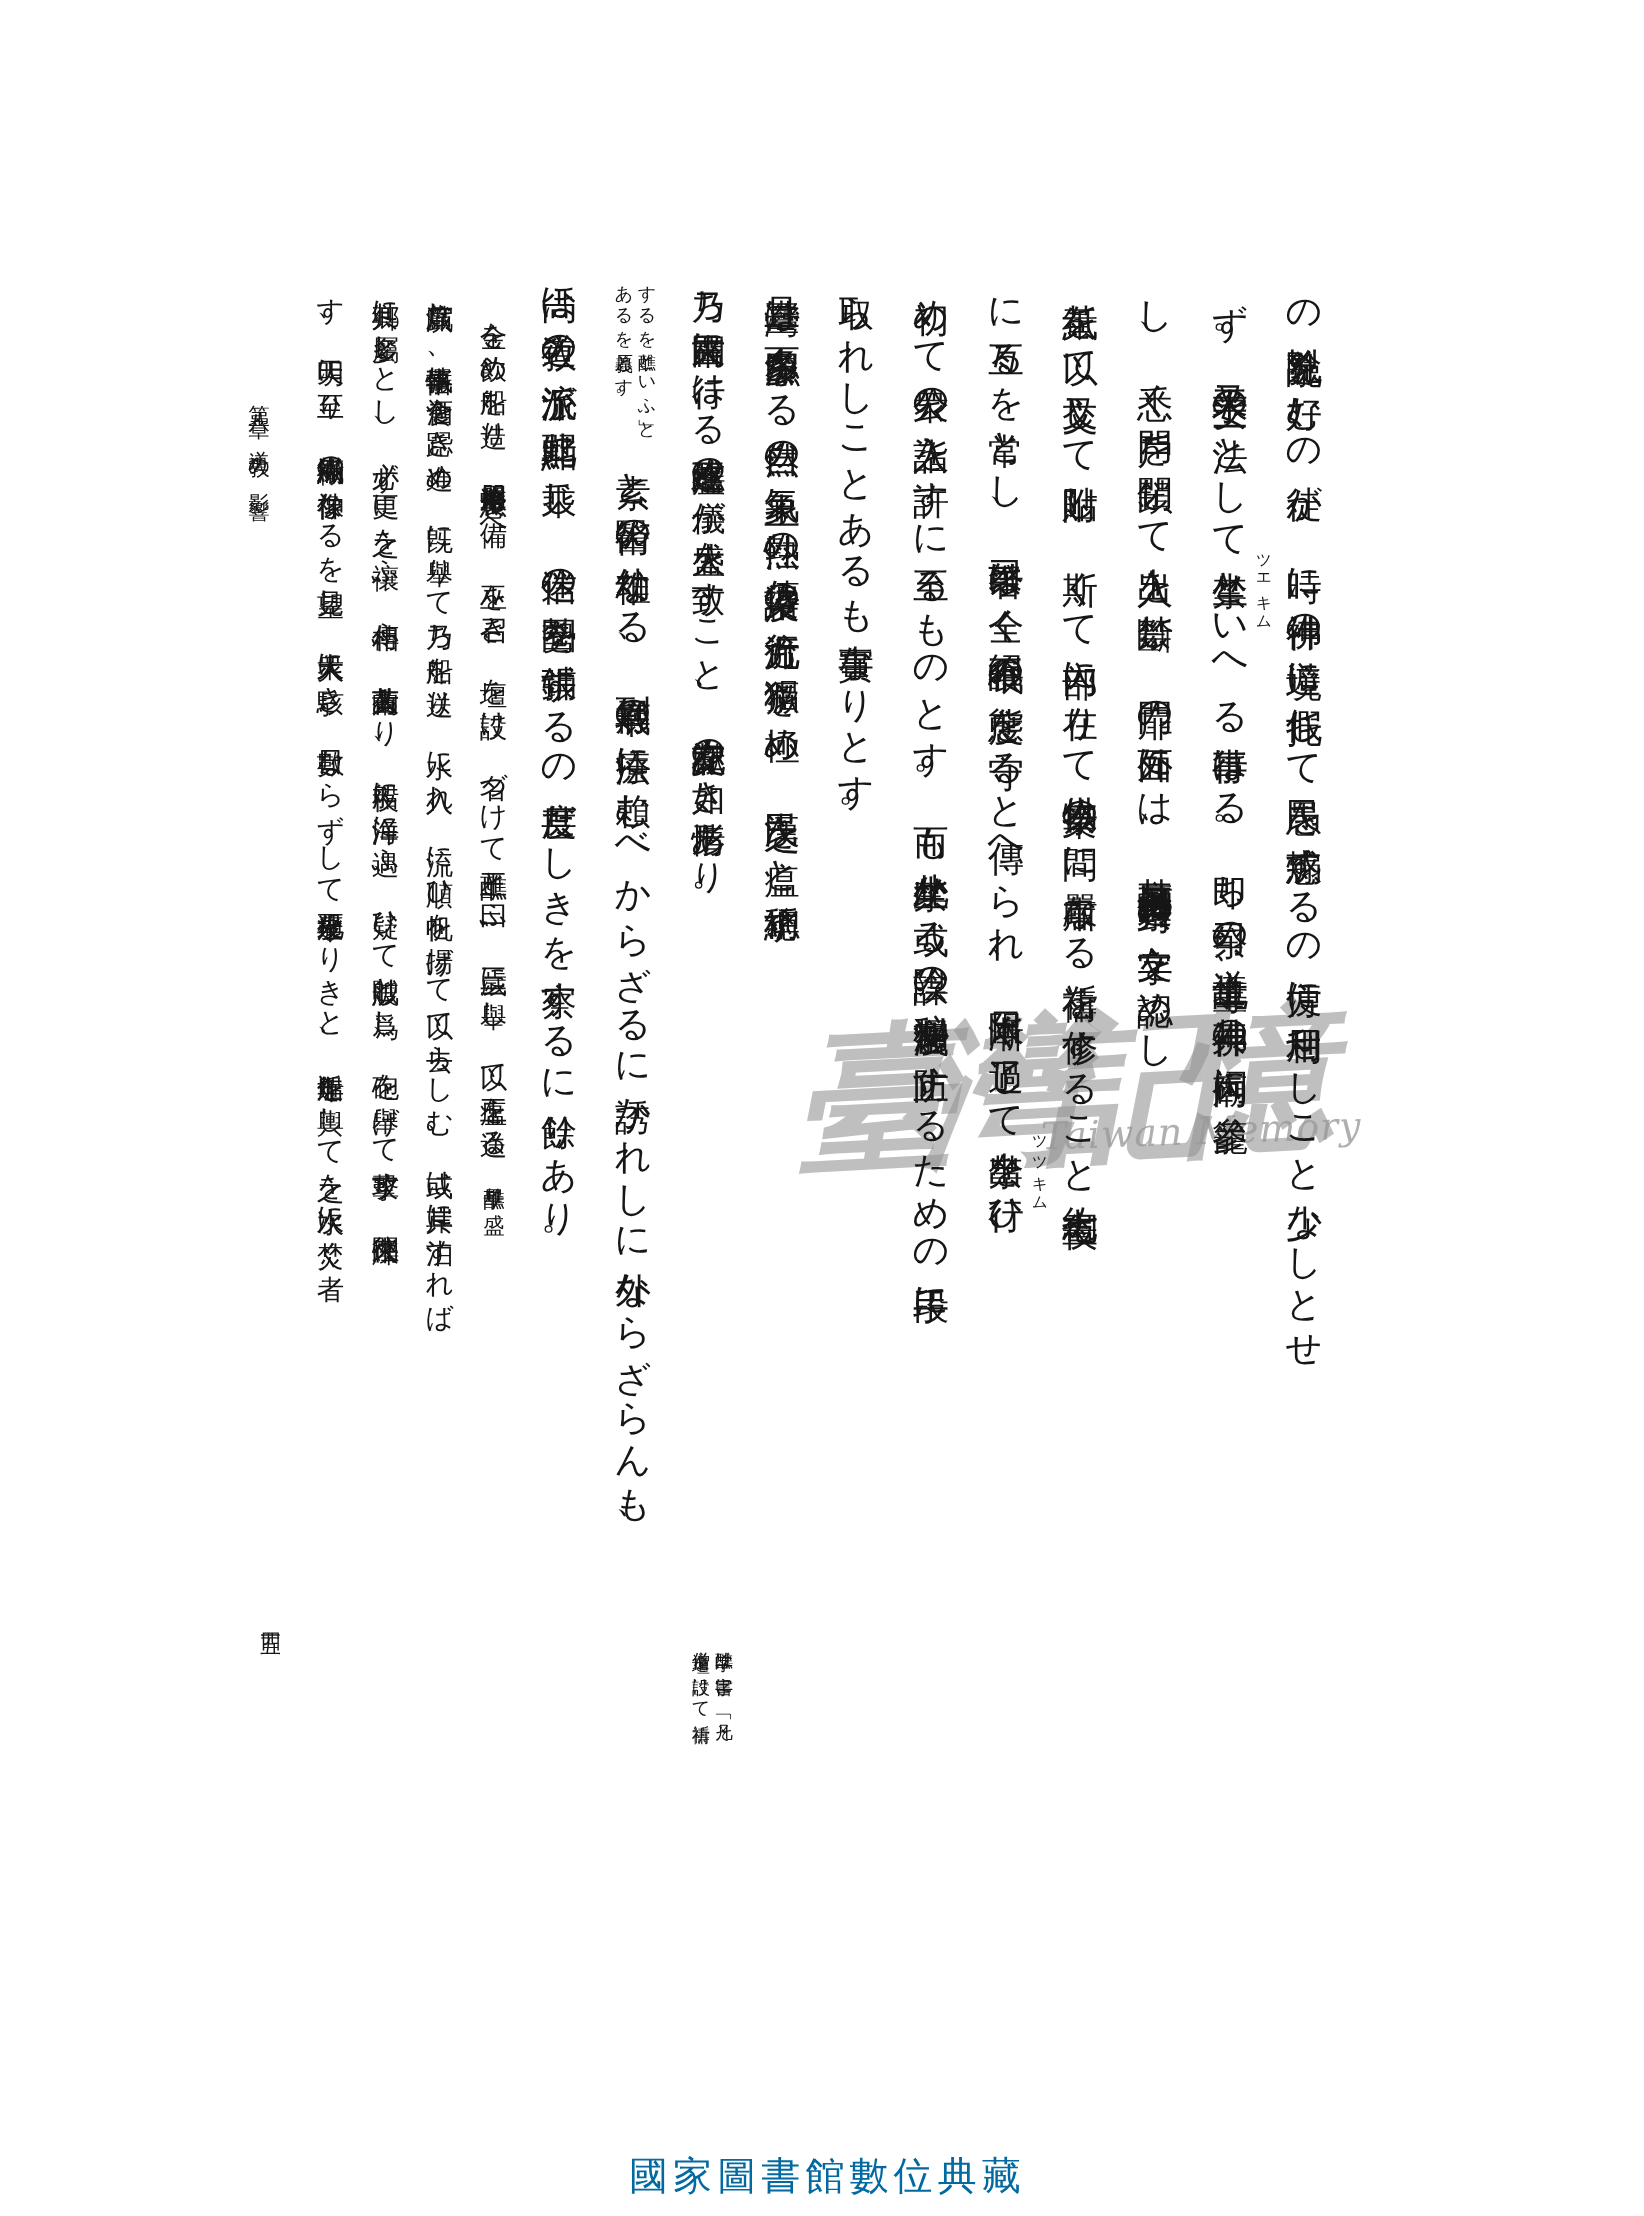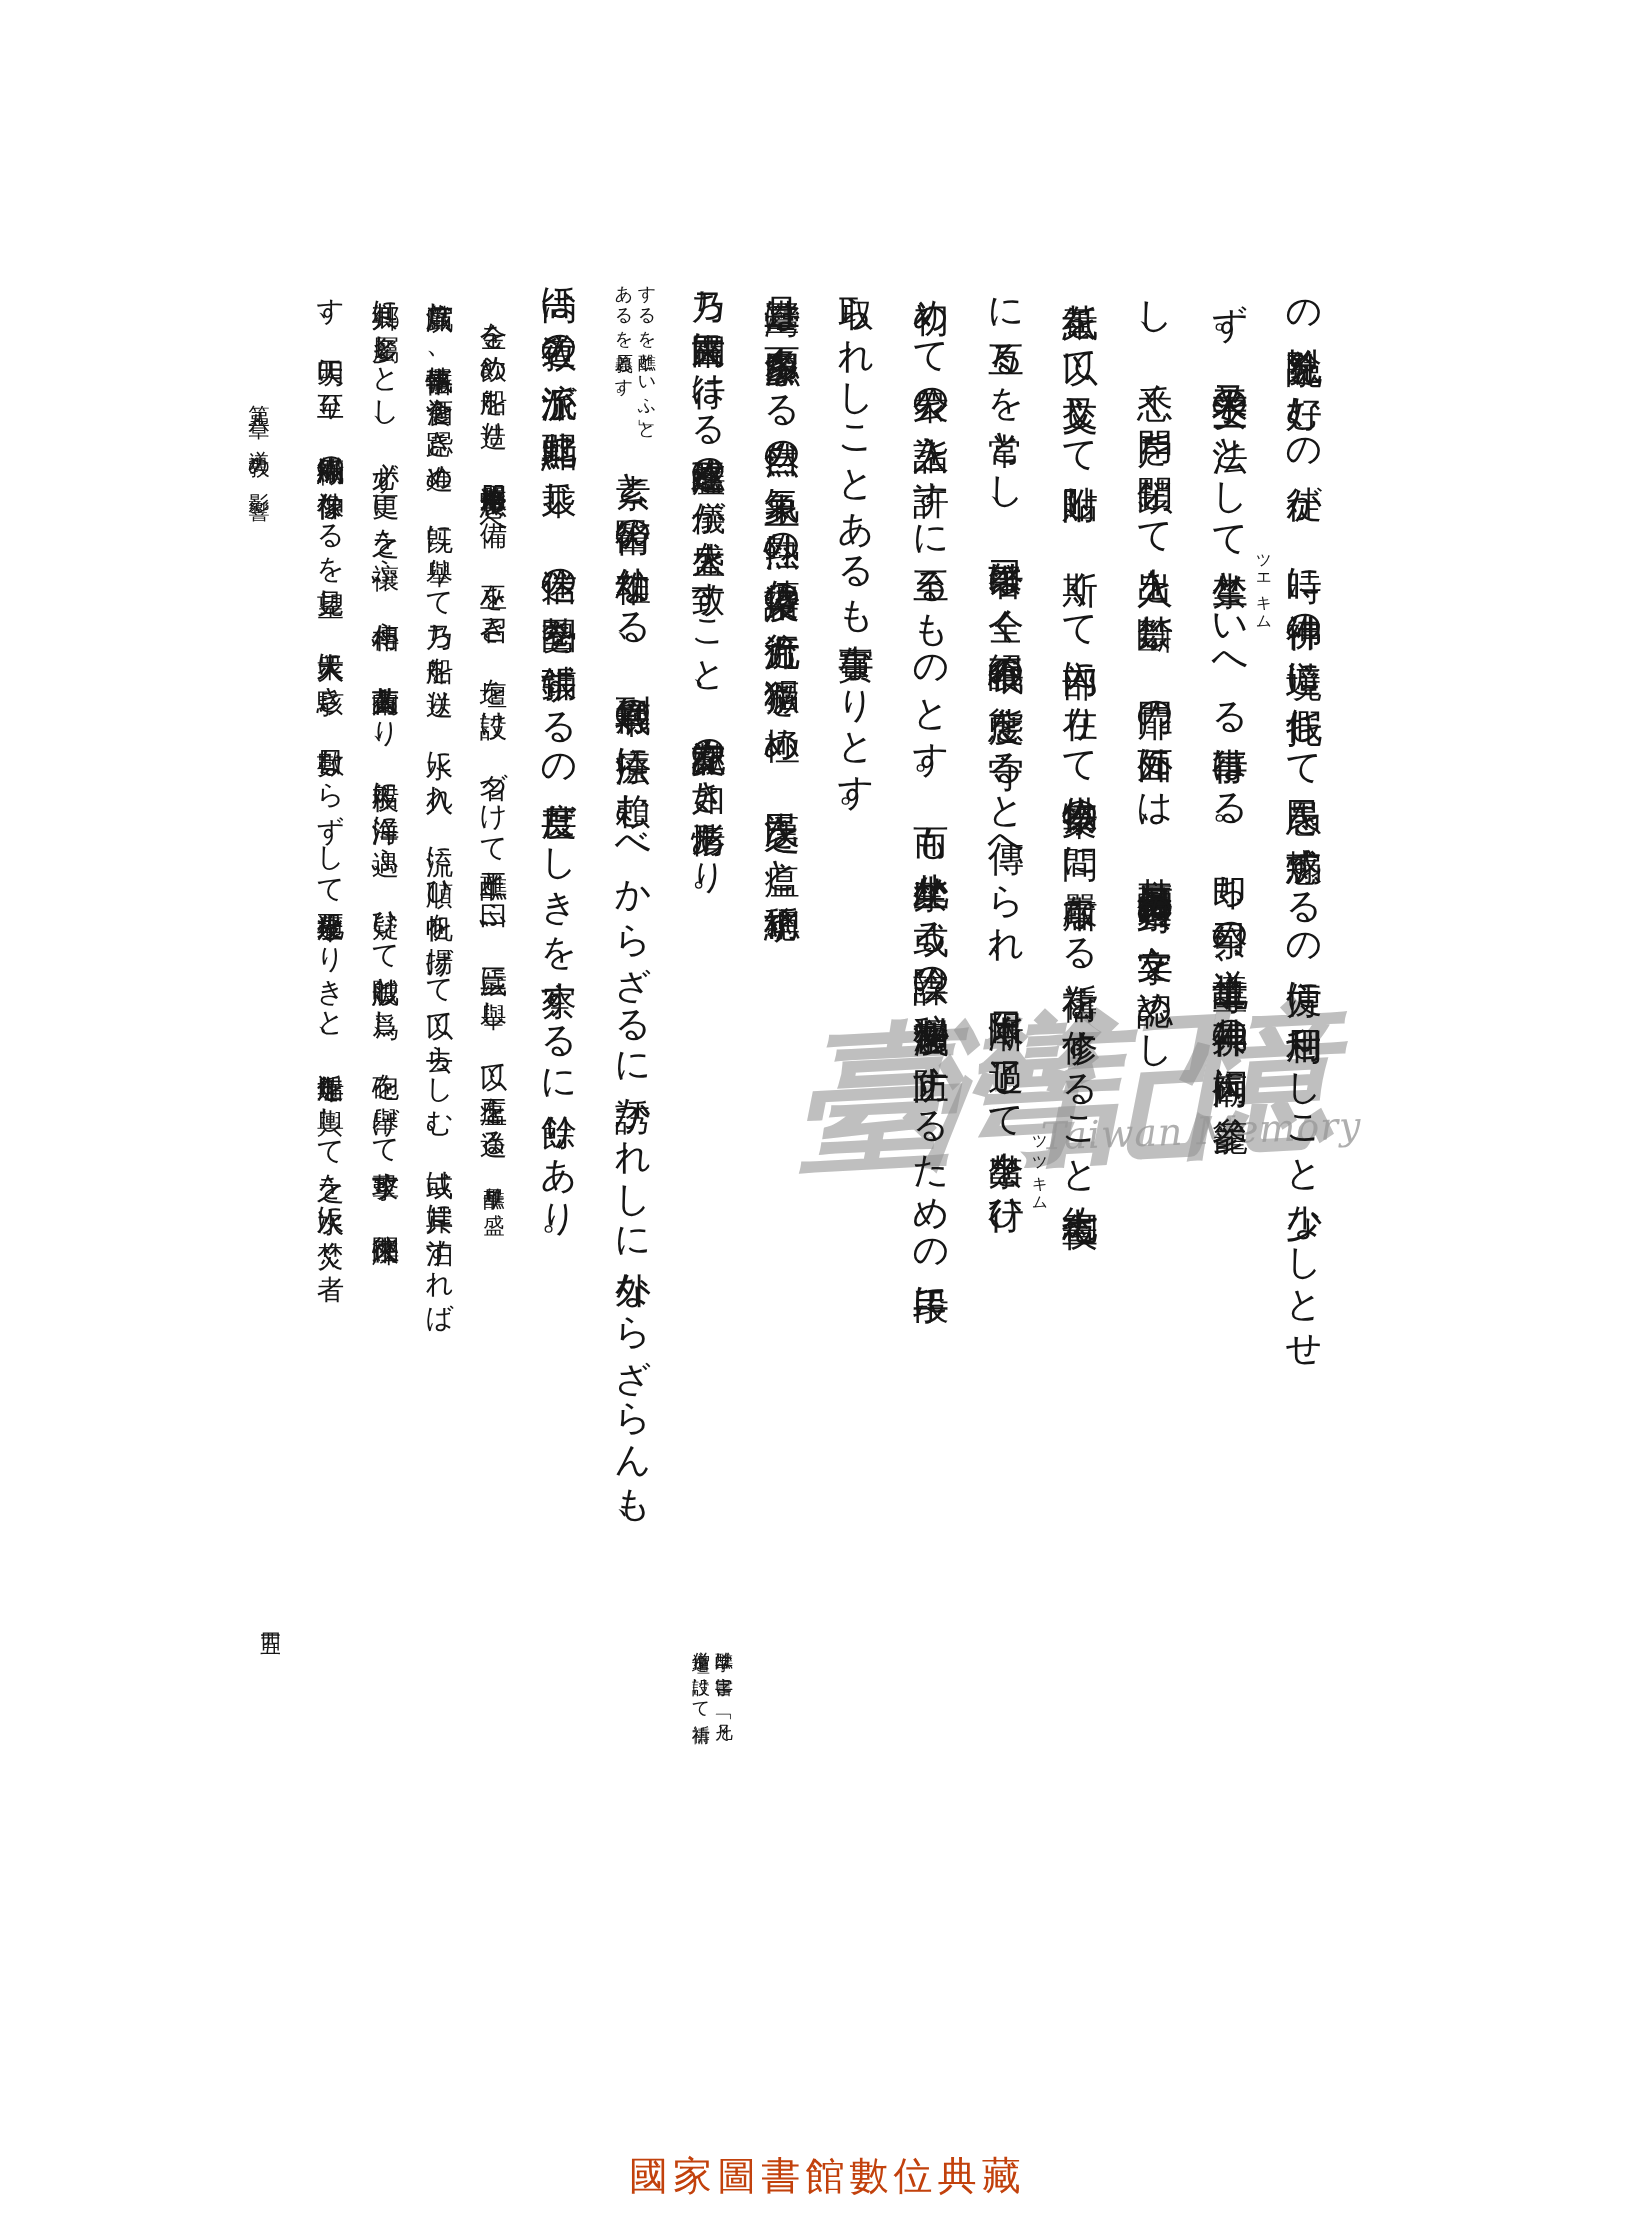--- a/index.html
+++ b/index.html
@@ -36,21 +36,21 @@
   }
   .wm-l{
     position:absolute;left:1041px;top:1109px;
     font-family:'DejaVu Serif',serif;font-style:italic;
     font-size:38px;letter-spacing:0.9px;
     color:rgba(152,152,152,0.78);transform:rotate(-2deg);white-space:nowrap;
   }
   .stamp{
     position:absolute;left:629px;top:2149px;
     font-family:'Liberation Sans','DejaVu Sans',sans-serif;
-    font-size:39px;letter-spacing:5.1px;color:#c2410c;white-space:nowrap;
+    font-size:39px;letter-spacing:5.1px;color:#0369a1;white-space:nowrap;
   }
 </style>
 </head>
 <body>
 
 <div class="wm-k">臺灣記憶</div>
 <div class="wm-l">Taiwan Memory</div>
 
 <div class="vcol" style="left:1286px;top:276px;">の兇險亂を好むの徒が、時に神佛の遊境に假托して民愚を煽惑するの方便に利用せしこと少なしとせ</div>
 

